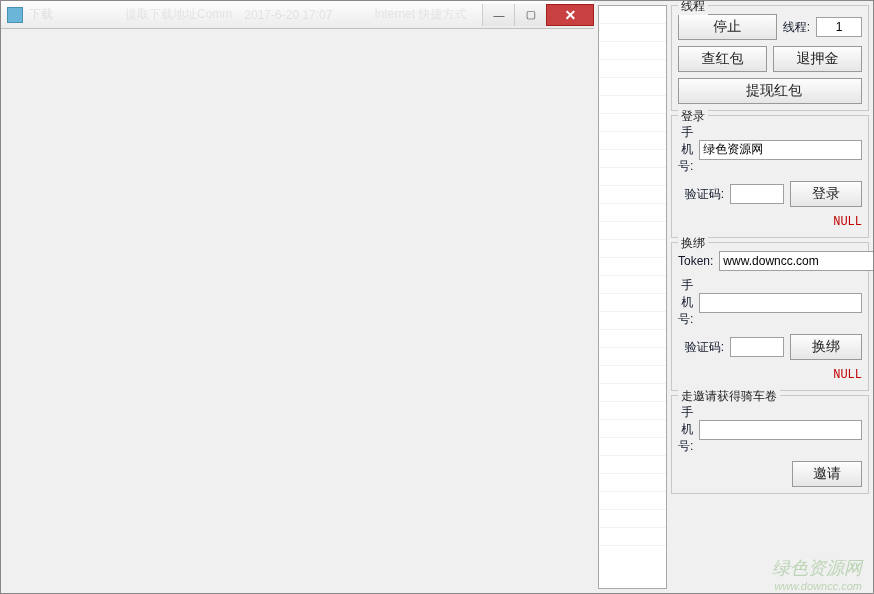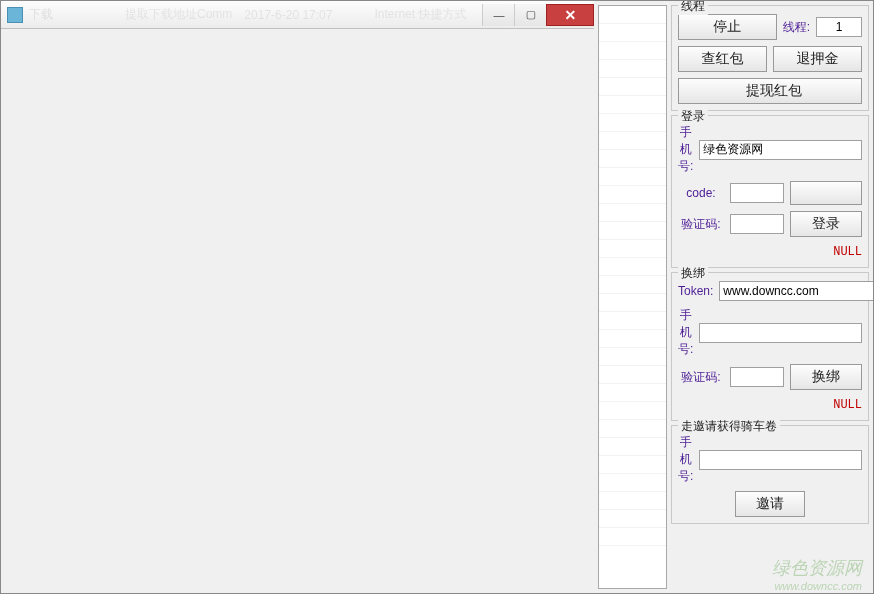--- a/index.html
+++ b/index.html
@@ -28,21 +28,21 @@
 .table-body { flex: 1; position: relative; }
 .row-line { border-bottom: 1px solid #f2f2f2; height: 18px; }
 
 .right-panel { width: 198px; display: flex; flex-direction: column; gap: 4px; }
 
 .group { border: 1px solid #c8c8c8; padding: 8px 6px 6px 6px; position: relative; background: #f0f0f0; }
 .group-title { position: absolute; top: -8px; left: 6px; background: #f0f0f0; padding: 0 3px; font-size: 12px; color: #222; }
 
 .row { display: flex; align-items: center; margin-bottom: 6px; gap: 6px; }
 .row:last-child { margin-bottom: 0; }
-.label { width: 46px; text-align: center; color: #4c1d95; }
+.label { width: 46px; text-align: right; color: #0f172a; }
 .btn { border: 1px solid #999; background: linear-gradient(#fdfdfd,#e6e6e6); padding: 3px 0; text-align: center; cursor: default; font-size: 14px; color: #222; font-family: Liberation Serif, serif; }
 .btn-half { flex: 1; }
 .btn-full { width: 100%; padding-left: 8px; }
 .input { border: 1px solid #a0a0a0; background: #fff; padding: 2px 3px; font-size: 12px; height: 20px; }
 .input-wide { flex: 1; }
 .input-small { width: 46px; text-align: center; }
 .input-mid { width: 54px; }
 
 .status { text-align: right; color: #c00000; font-family: "Courier New", monospace; font-size: 12px; padding: 2px 0; }
 
@@ -130,25 +130,20 @@
         </div>
       </div>
 
       <div class="group">
         <div class="group-title">登录</div>
         <div class="row">
           <span class="label">手机号:</span>
           <input class="input input-wide" value="绿色资源网" style="">
         </div>
         <div class="row">
-          <span class="label">code:</span>
-          <input class="input input-mid" value="" style="">
-          <div class="btn" style="flex:1">&nbsp;</div>
-        </div>
-        <div class="row">
           <span class="label">验证码:</span>
           <input class="input input-mid" value="" style="">
           <div class="btn" style="flex:1">登录</div>
         </div>
         <div class="status">NULL</div>
       </div>
 
       <div class="group">
         <div class="group-title">换绑</div>
         <div class="row">
@@ -166,21 +161,21 @@
         </div>
         <div class="status">NULL</div>
       </div>
 
       <div class="group">
         <div class="group-title">走邀请获得骑车卷</div>
         <div class="row">
           <span class="label">手机号:</span>
           <input class="input input-wide" value="" style="">
         </div>
-        <div class="row" style="justify-content:center">
+        <div class="row" style="justify-content:flex-end">
           <div class="btn" style="width:70px">邀请</div>
         </div>
       </div>
 
     </div>
   </div>
 
   <div class="watermark">
     <span>绿色资源网</span>
     <span class="sub">www.downcc.com</span>

